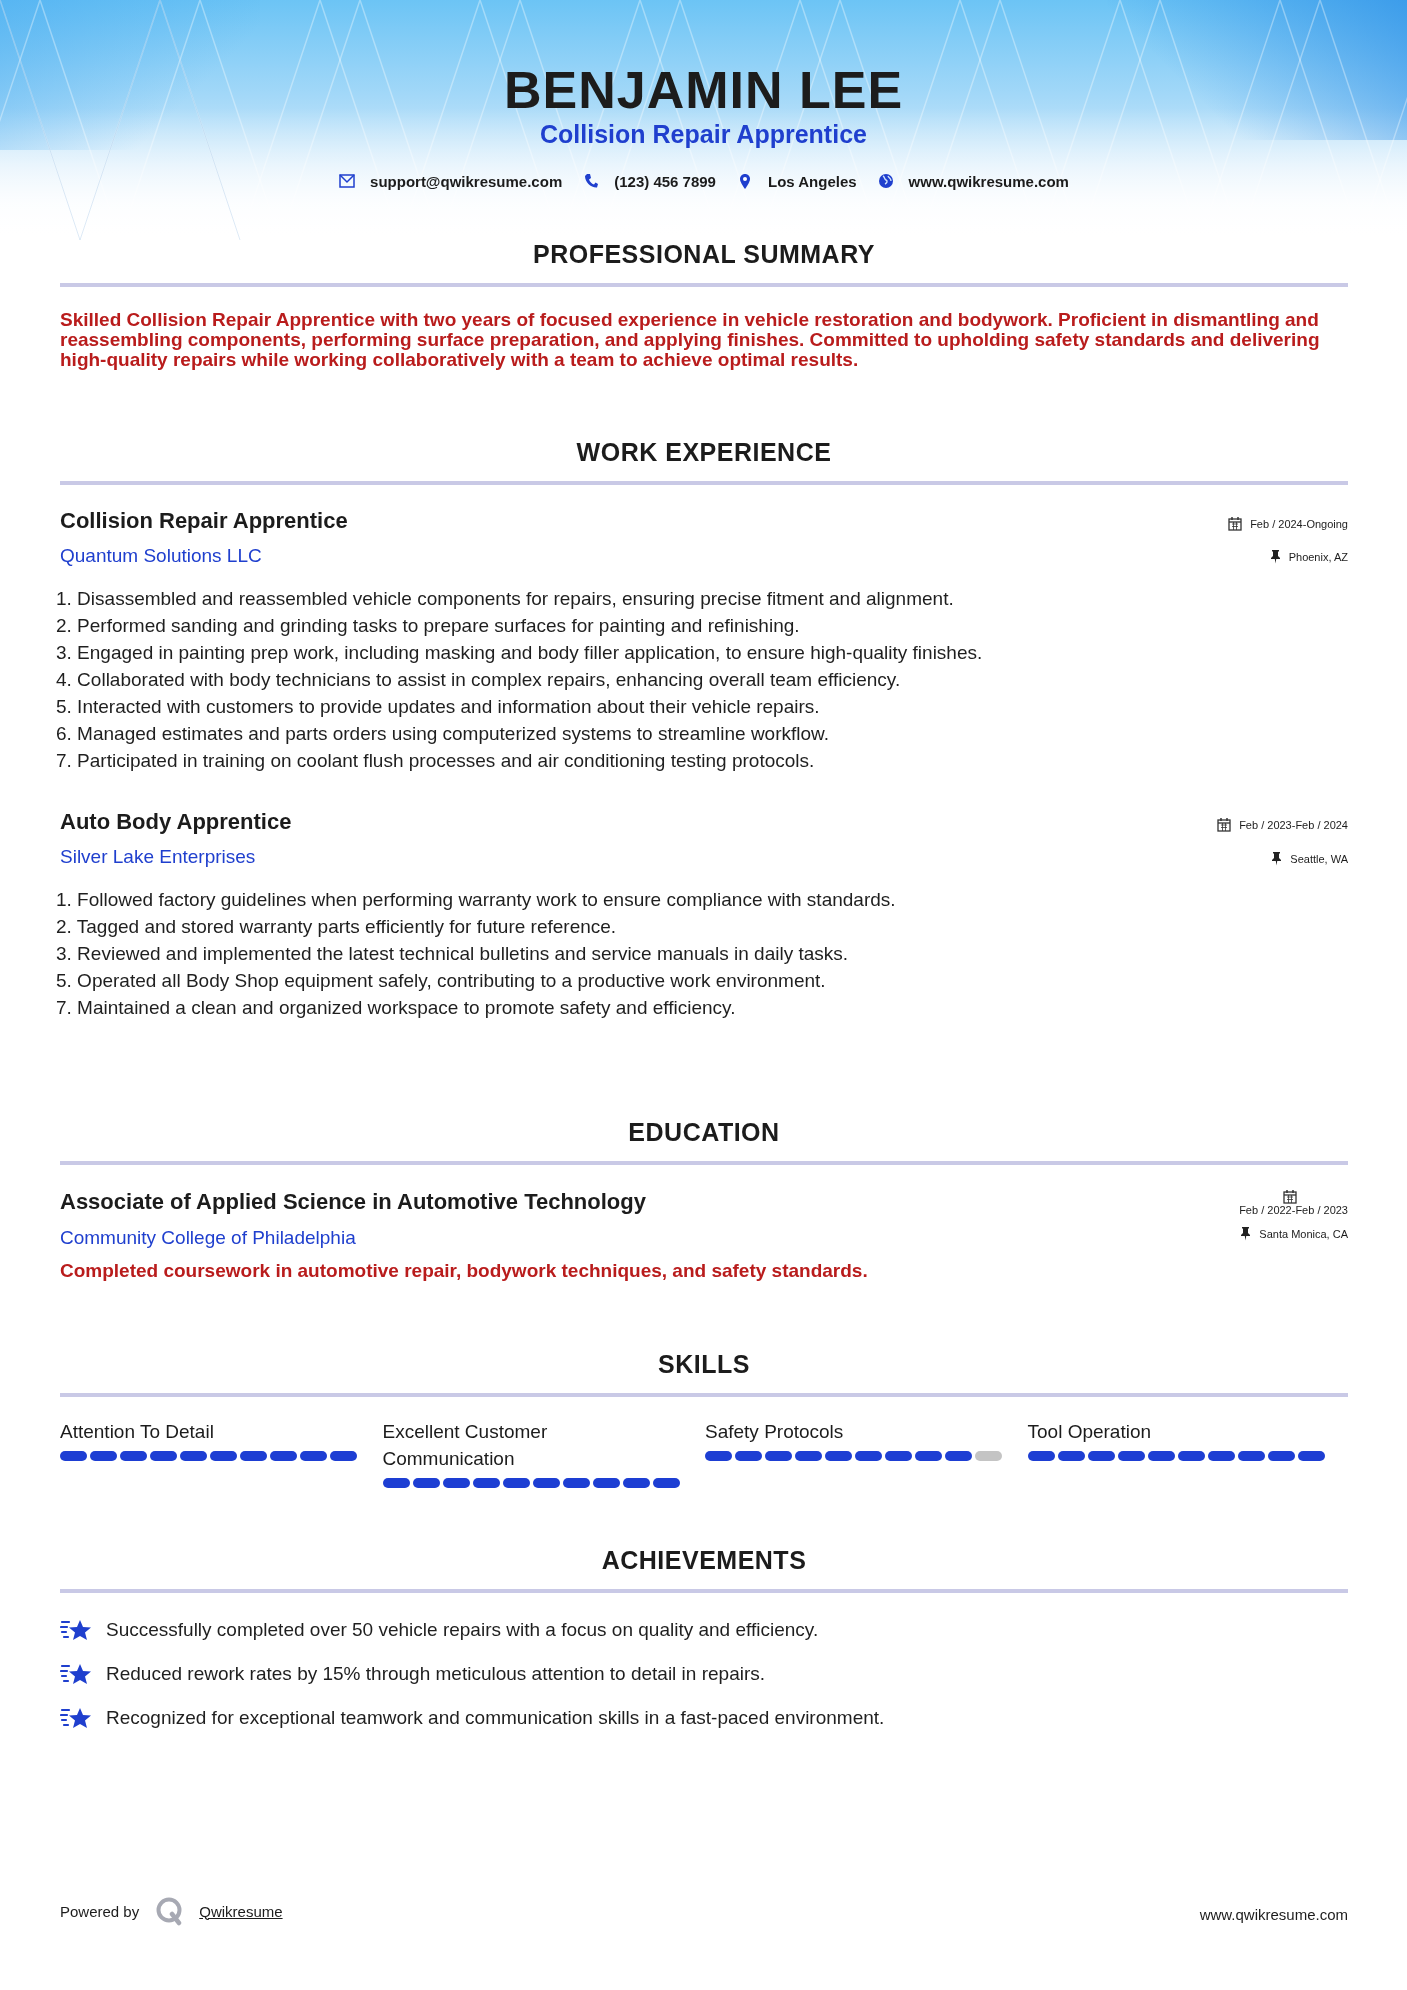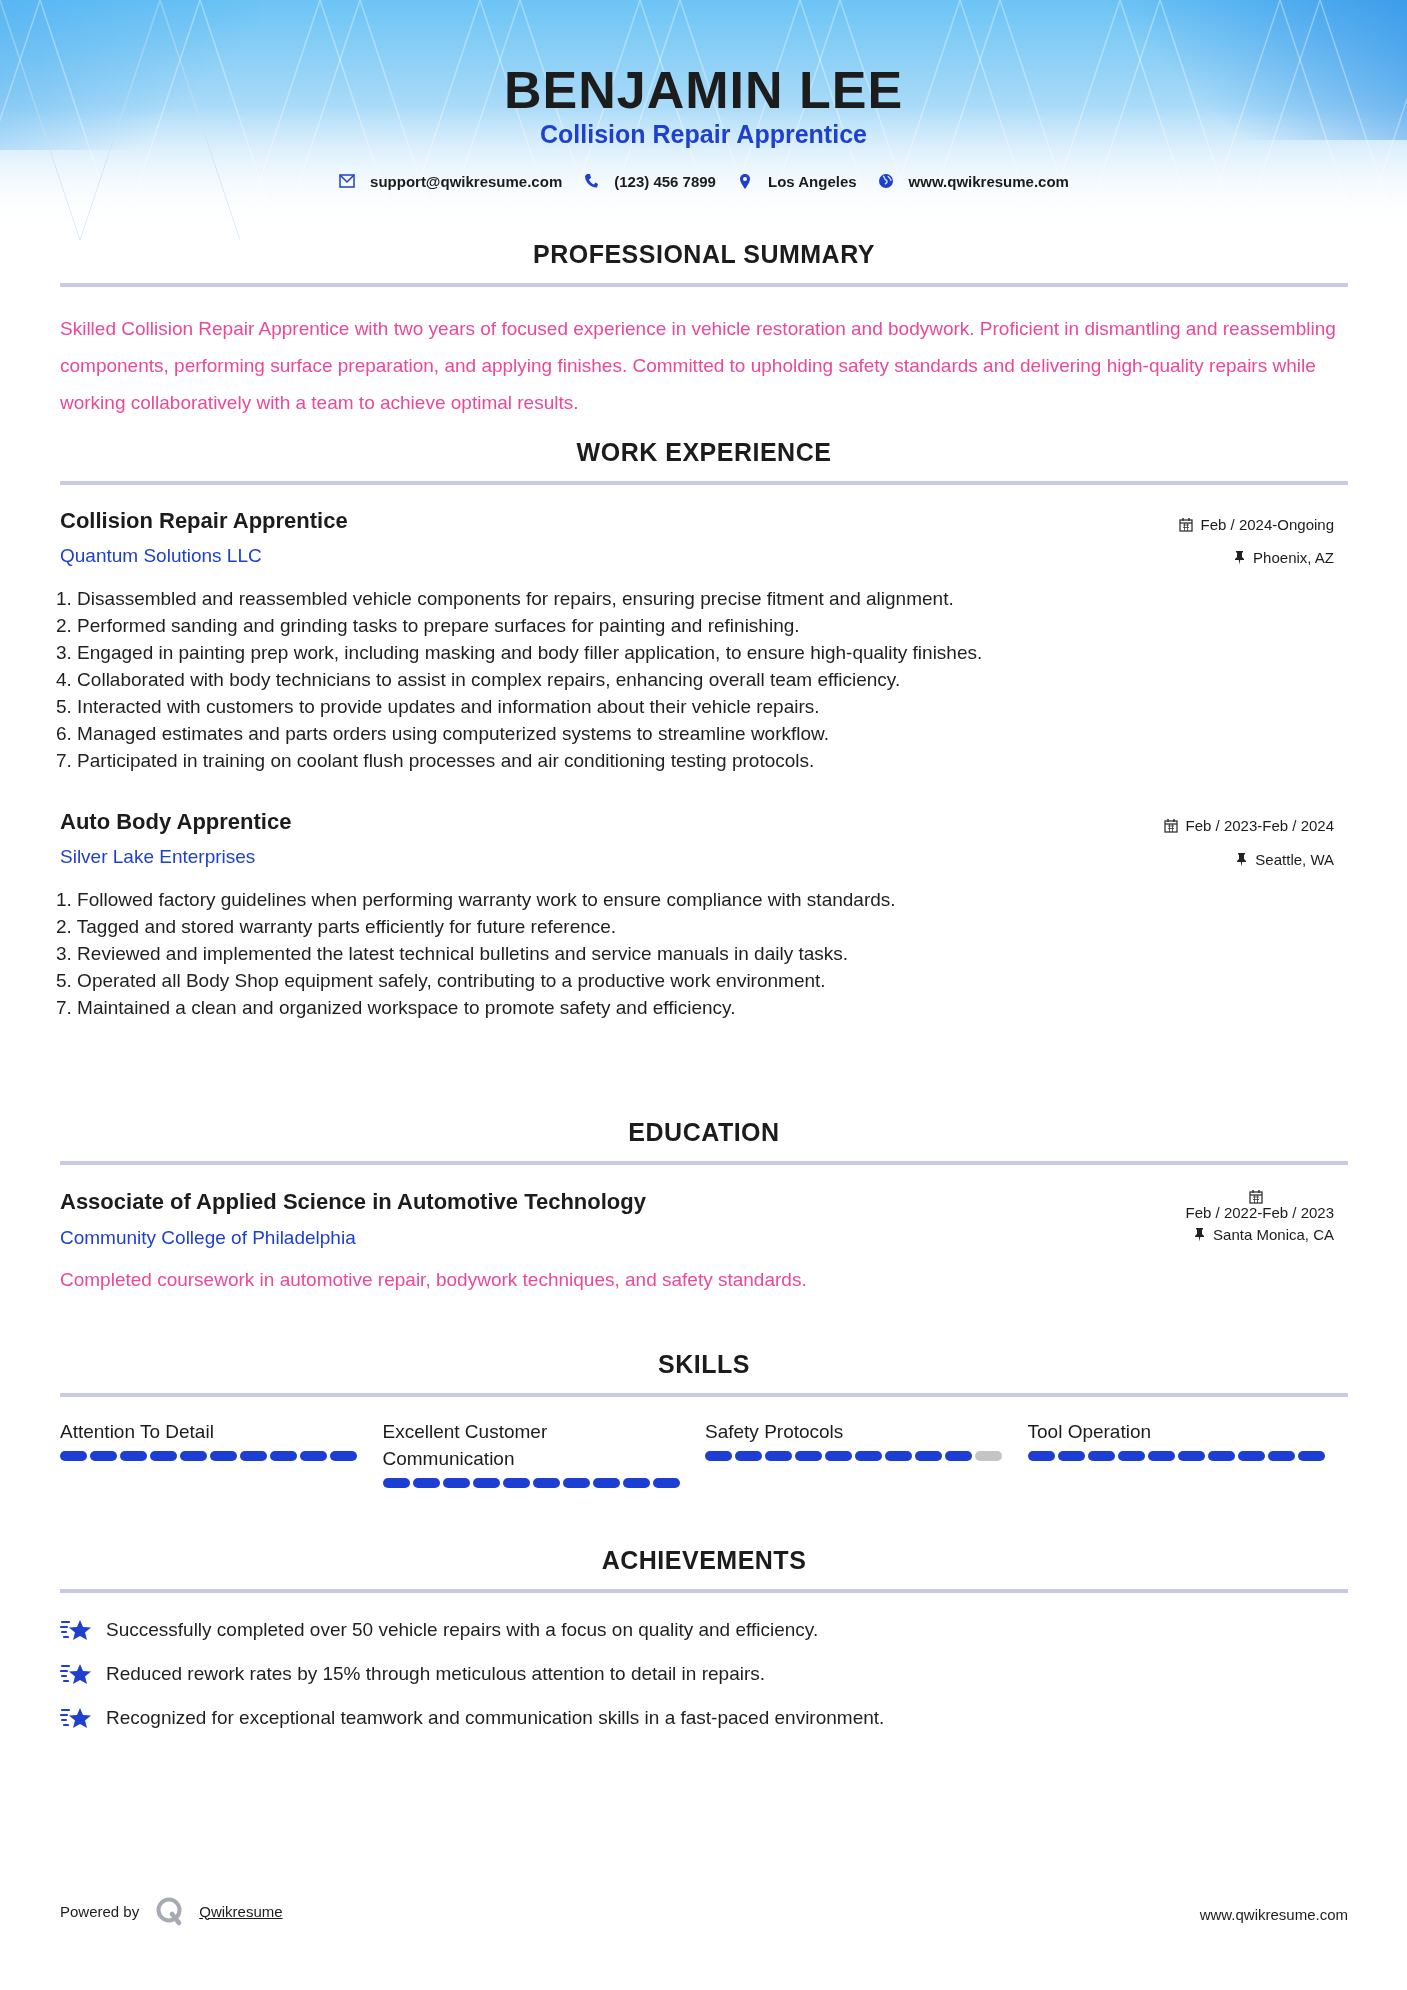--- a/index.html
+++ b/index.html
@@ -25,25 +25,25 @@
     font-size: 25px; font-weight: 700; color: #1f3fce; }
   .contact { position: absolute; top: 172px; left: 0; width: 1407px; display: flex; justify-content: center;
     align-items: center; gap: 0; font-size: 15px; font-weight: 700; color: #1c1c1c; }
   .contact .item { display: flex; align-items: center; margin: 0 10px; }
   .contact .ic { width: 18px; height: 18px; margin-right: 14px; display: inline-flex; align-items: center; justify-content: center; }
 
   .section-title { position: absolute; left: 60px; width: 1288px; text-align: center;
     font-size: 25px; font-weight: 700; color: #1c1c1c; letter-spacing: 0.5px; }
   .rule { position: absolute; left: 60px; width: 1288px; height: 4px; background: #c9c9e6; }
 
-  .para { position: absolute; left: 60px; width: 1290px; font-size: 19px; line-height: 37px; color: #ec4899; }
+  .para { position: absolute; left: 60px; width: 1290px; font-size: 19px; line-height: 20px; color: #b91c1c; font-weight: bold; }
 
   .job-title { position: absolute; left: 60px; font-size: 22px; font-weight: 700; color: #1c1c1c; }
   .company { position: absolute; left: 60px; font-size: 19px; color: #1f3fce; }
-  .meta { position: absolute; right: 73px; font-size: 15px; color: #1c1c1c; display: flex; align-items: center; }
+  .meta { position: absolute; right: 59px; font-size: 11px; color: #1c1c1c; display: flex; align-items: center; }
   .meta .ic { margin-right: 8px; display: inline-flex; }
 
   ol.bullets { position: absolute; left: 56px; width: 1290px; list-style: none; font-size: 19px; line-height: 27px; color: #1f1f1f; }
   ol.bullets li { white-space: nowrap; }
 
   .skills { position: absolute; left: 60px; top: 1418px; width: 1290px; display: flex; }
   .skill { width: 330px; }
   .skill-name { font-size: 19px; line-height: 27px; color: #1c1c1c; width: 300px; }
   .dots { display: flex; gap: 3px; margin-top: 6px; }
   .dot { width: 27px; height: 10px; border-radius: 5px; background: #1d3ed3; }

